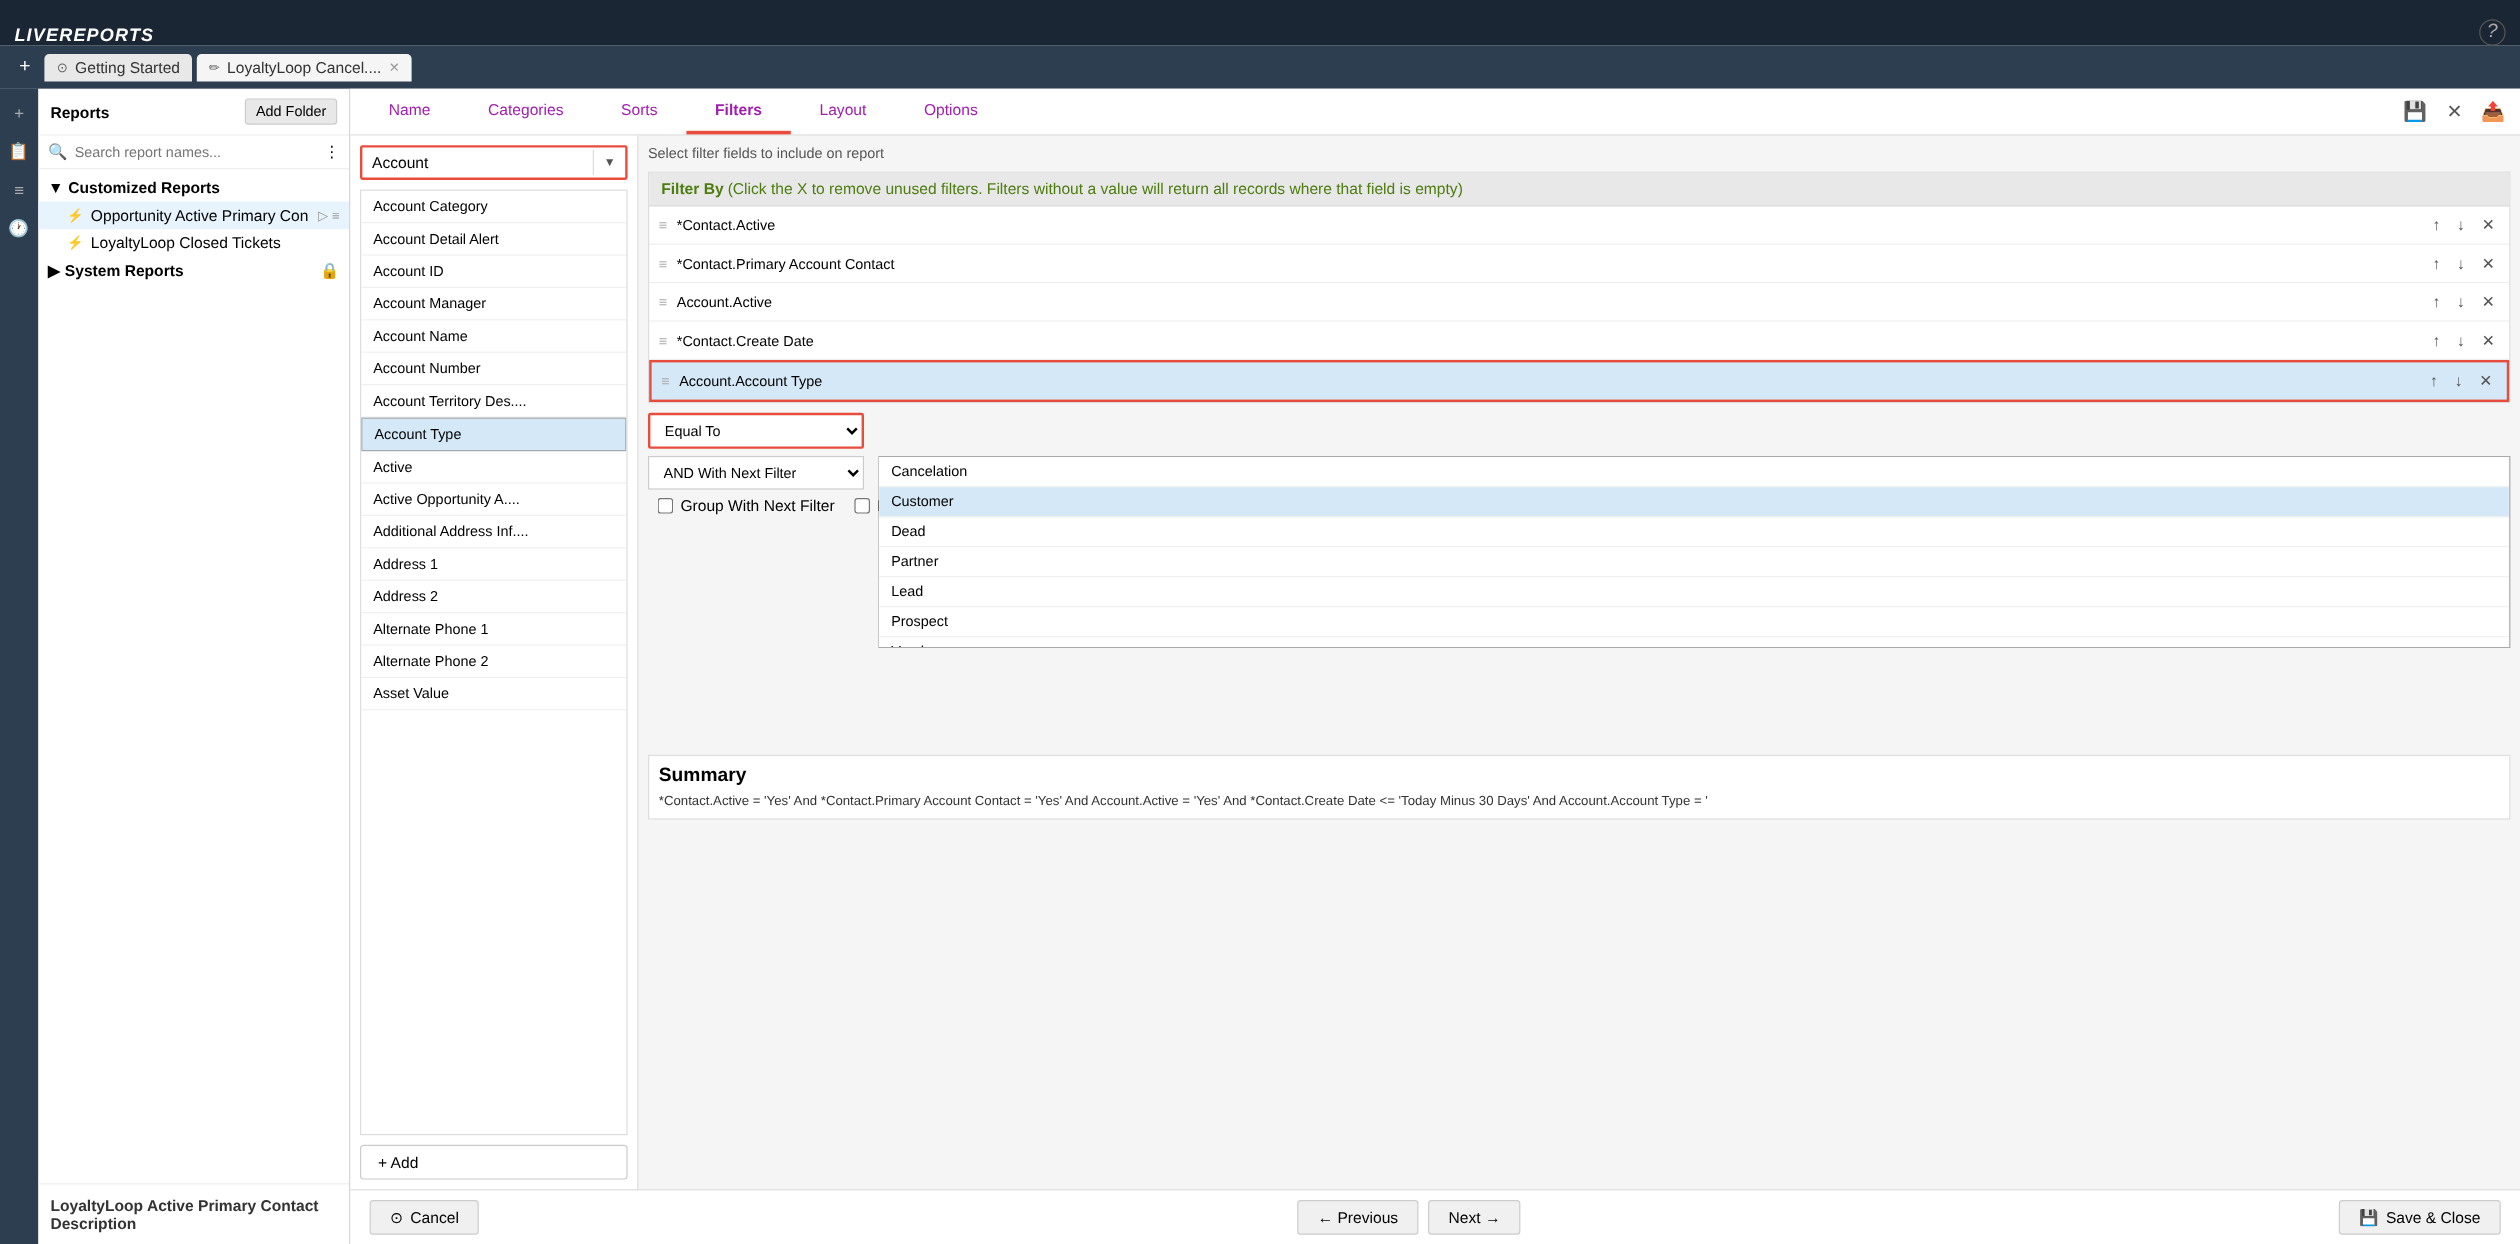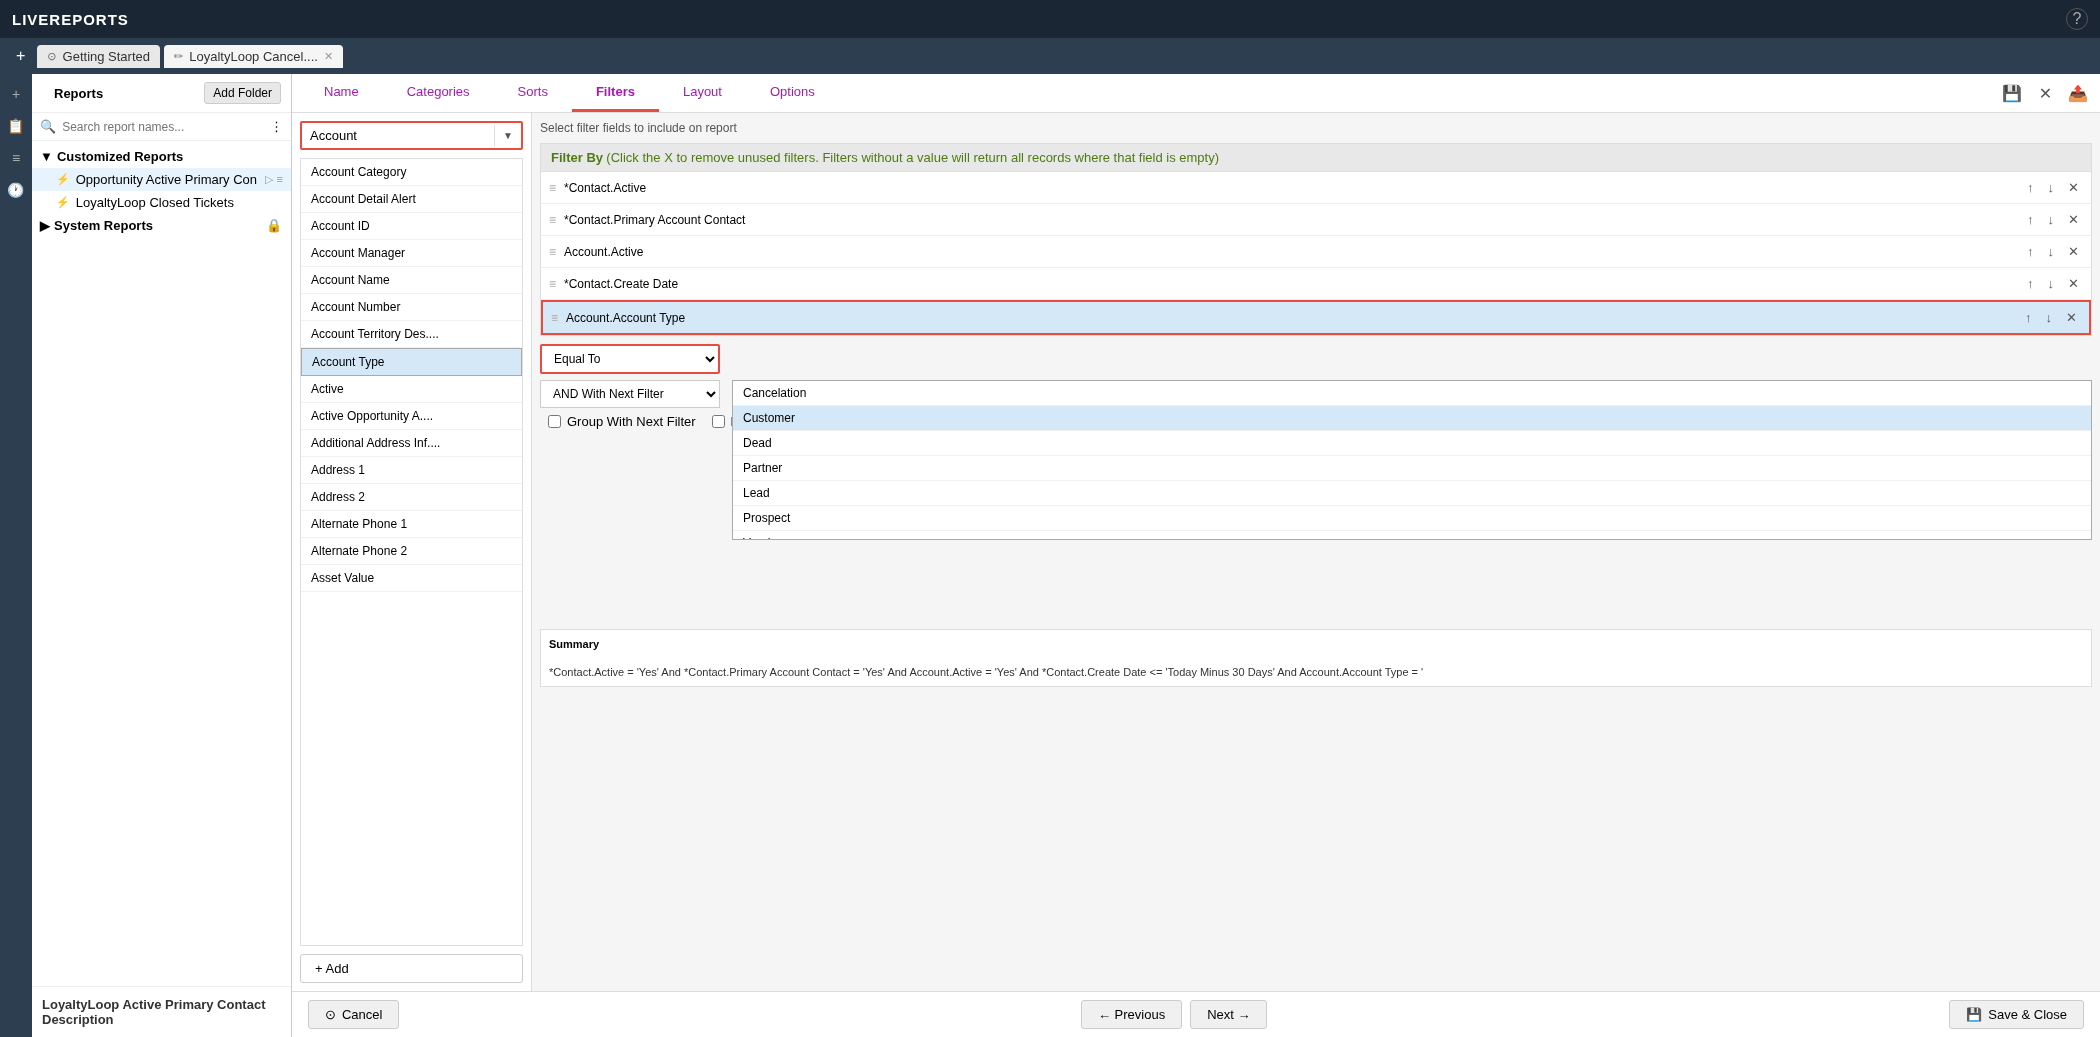--- a/index.html
+++ b/index.html
@@ -3,23 +3,24 @@
   <meta charset="utf-8">
   <style>
     * { box-sizing: border-box; margin: 0; padding: 0; font-family: Arial, sans-serif; font-size: 13px; }
     body { background: #f0f0f0; overflow: hidden; }
 
     
     .top-bar {
       background: #1a2633;
       height: 38px;
       display: flex;
-      align-items: center;
+      align-items: flex-end;
       padding: 0 12px;
       justify-content: space-between;
+      font-style: italic;
     }
     .top-bar-title {
       color: white;
       font-weight: bold;
       font-size: 15px;
       letter-spacing: 1px;
     }
     .top-bar-help {
       color: #aaa;
       font-size: 16px;
@@ -98,21 +99,20 @@
     .reports-panel-header {
       display: flex;
       align-items: center;
       justify-content: space-between;
       padding: 8px 10px;
       border-bottom: 1px solid #eee;
     }
     .reports-panel-title {
       font-weight: bold;
       font-size: 13px;
-      margin-left: 12px;
     }
     .add-folder-btn {
       background: #e8e8e8;
       border: 1px solid #ccc;
       border-radius: 3px;
       padding: 3px 8px;
       cursor: pointer;
       font-size: 12px;
     }
     .search-box {
@@ -410,22 +410,22 @@
 
     
     .summary-area {
       background: white;
       border: 1px solid #ddd;
       padding: 8px;
       margin-top: 6px;
     }
     .summary-label {
       font-weight: bold;
-      font-size: 11px;
-      margin-bottom: 16px;
+      font-size: 16px;
+      margin-bottom: 6px;
     }
     .summary-text {
       font-size: 11px;
       color: #333;
     }
 
     
     .bottom-bar {
       background: white;
       border-top: 1px solid #ddd;

